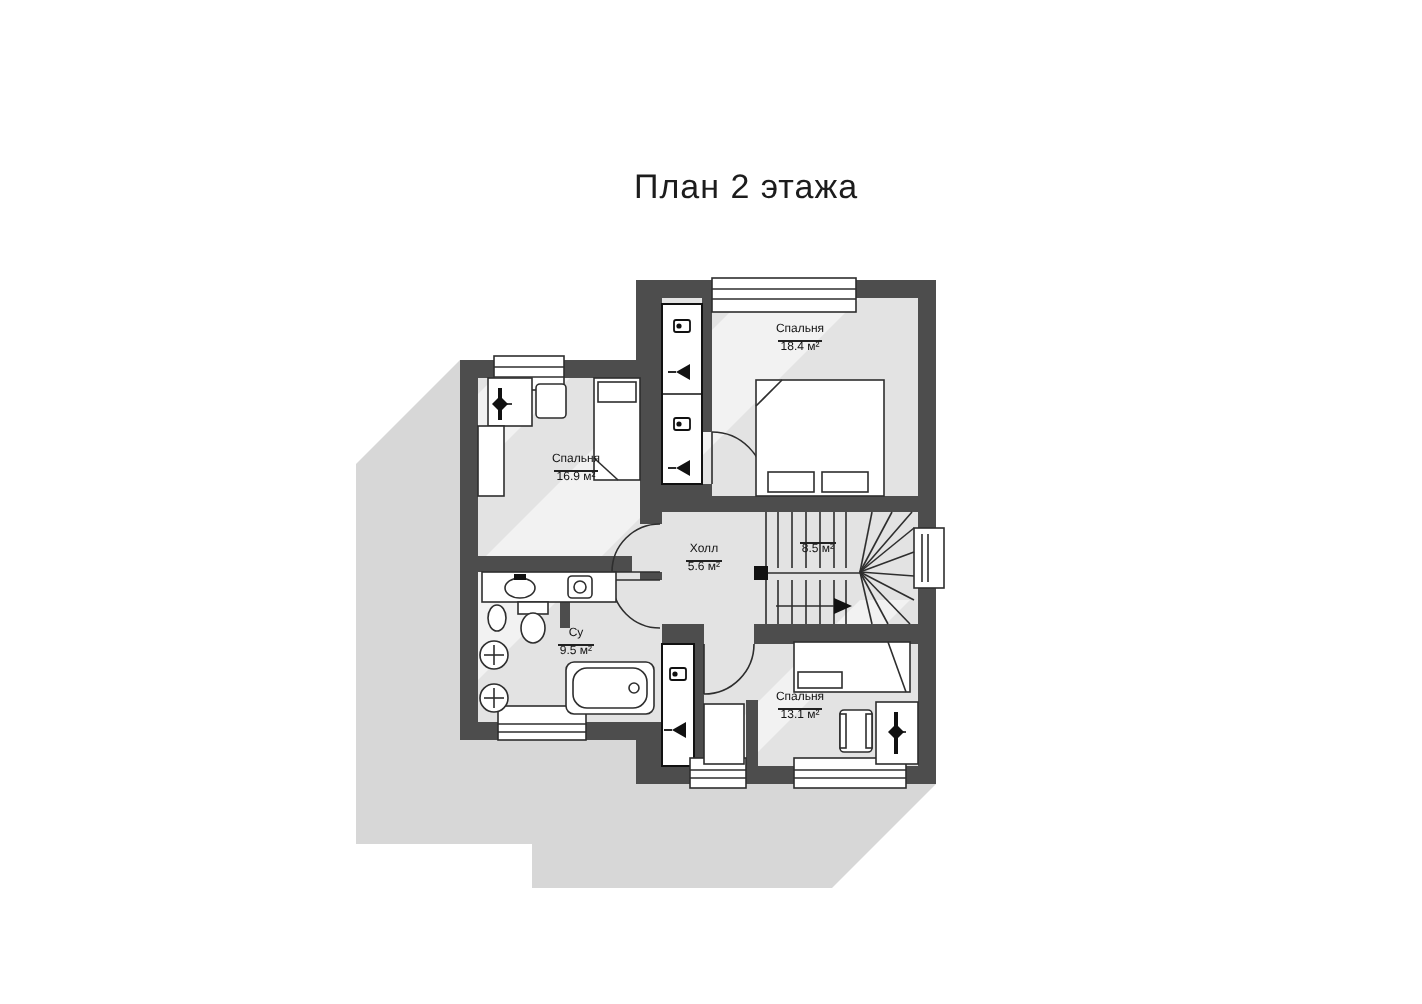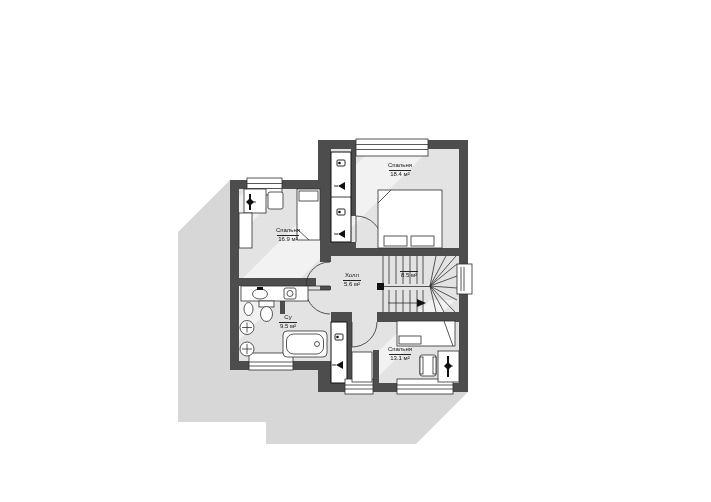--- a/index.html
+++ b/index.html
@@ -252,20 +252,21 @@
       <line x1="448" y1="356" x2="448" y2="377" stroke-width="2" stroke="#111"></line>
       <polygon points="448,362 452,366 448,370 444,366" fill="#111" stroke="none"></polygon>
       <line x1="448" y1="366" x2="453" y2="366" stroke="#111"></line>
     </g>
     <rect x="420" y="355" width="16" height="21" rx="2"></rect>
     <rect x="420" y="357" width="3" height="17"></rect>
     <rect x="433" y="357" width="3" height="17"></rect>
   </g>
 </svg>
 
+<div class="page-title">План 2 этажа</div>
 
 <div class="room-label" style="left:378px;top:162px;">
   <span class="name">Спальня</span>
   <span class="area">18.4 м²</span>
 </div>
 
 <div class="room-label" style="left:266px;top:227px;">
   <span class="name">Спальня</span>
   <span class="area">16.9 м²</span>
 </div>

